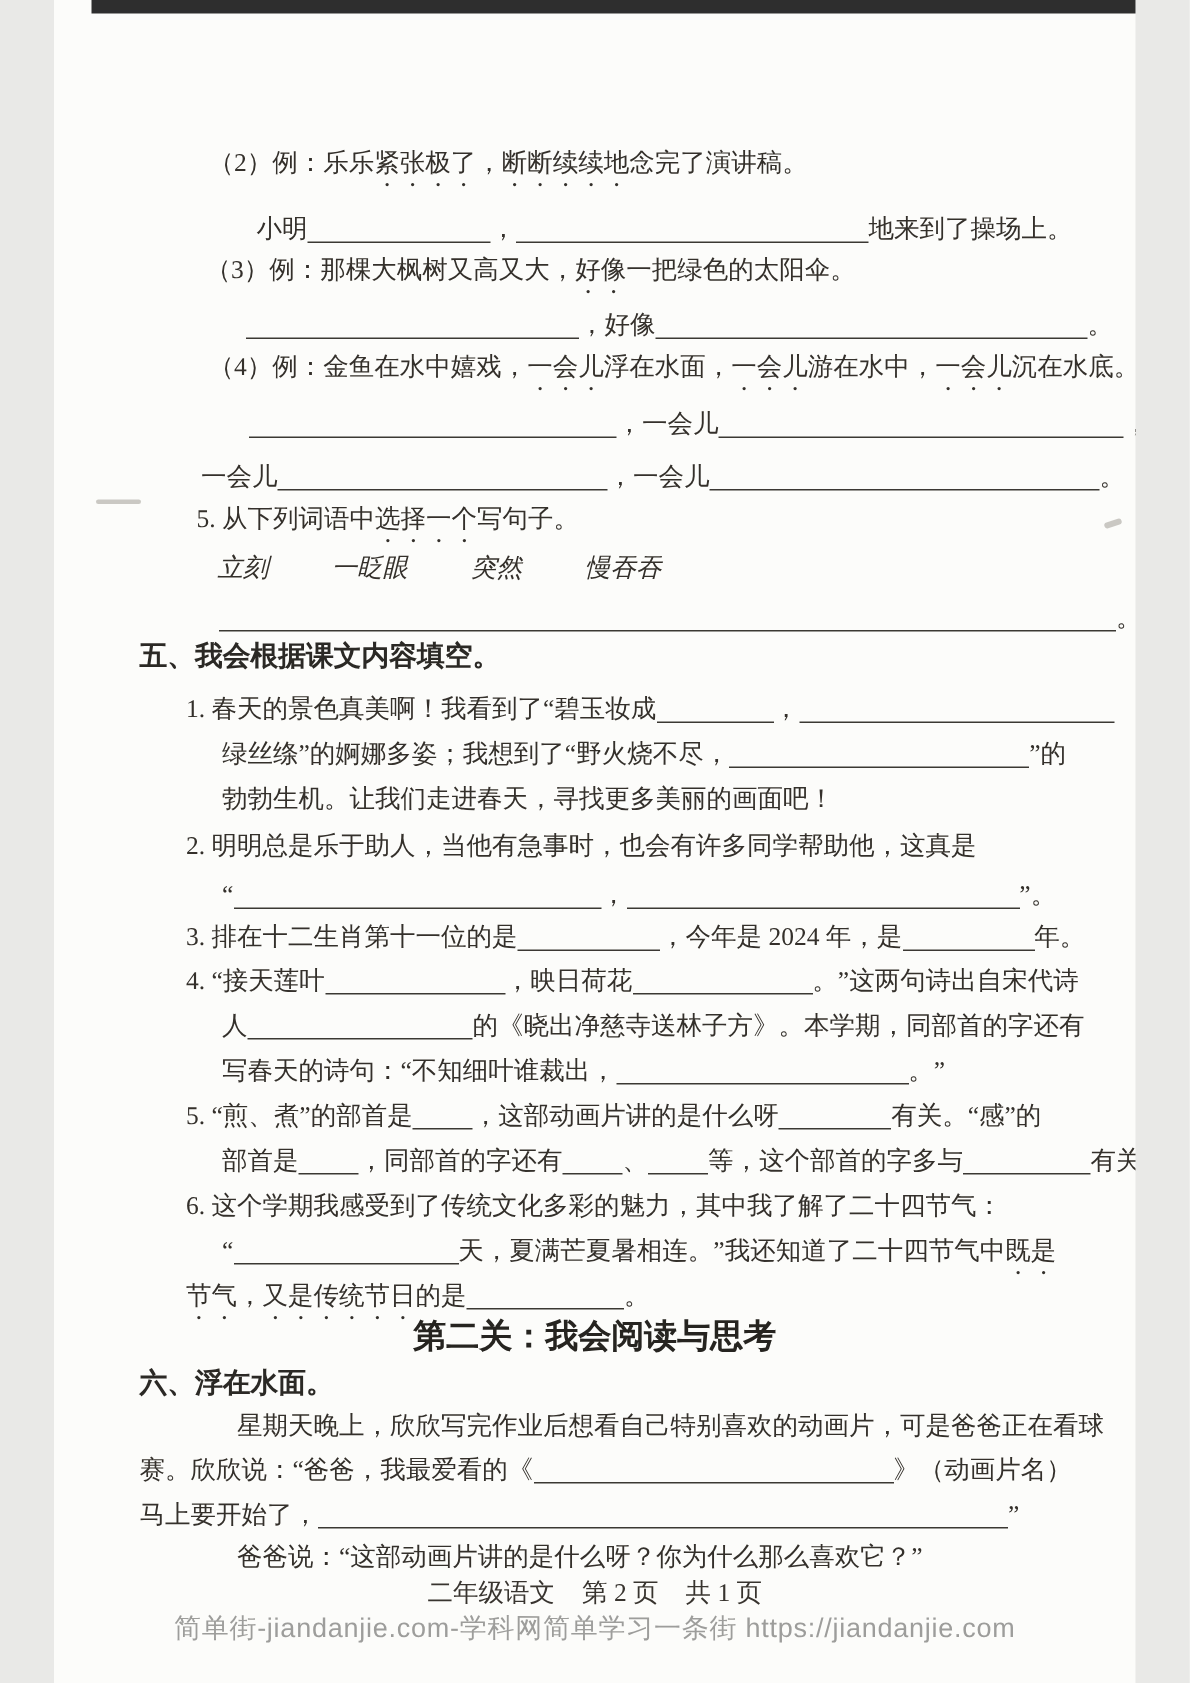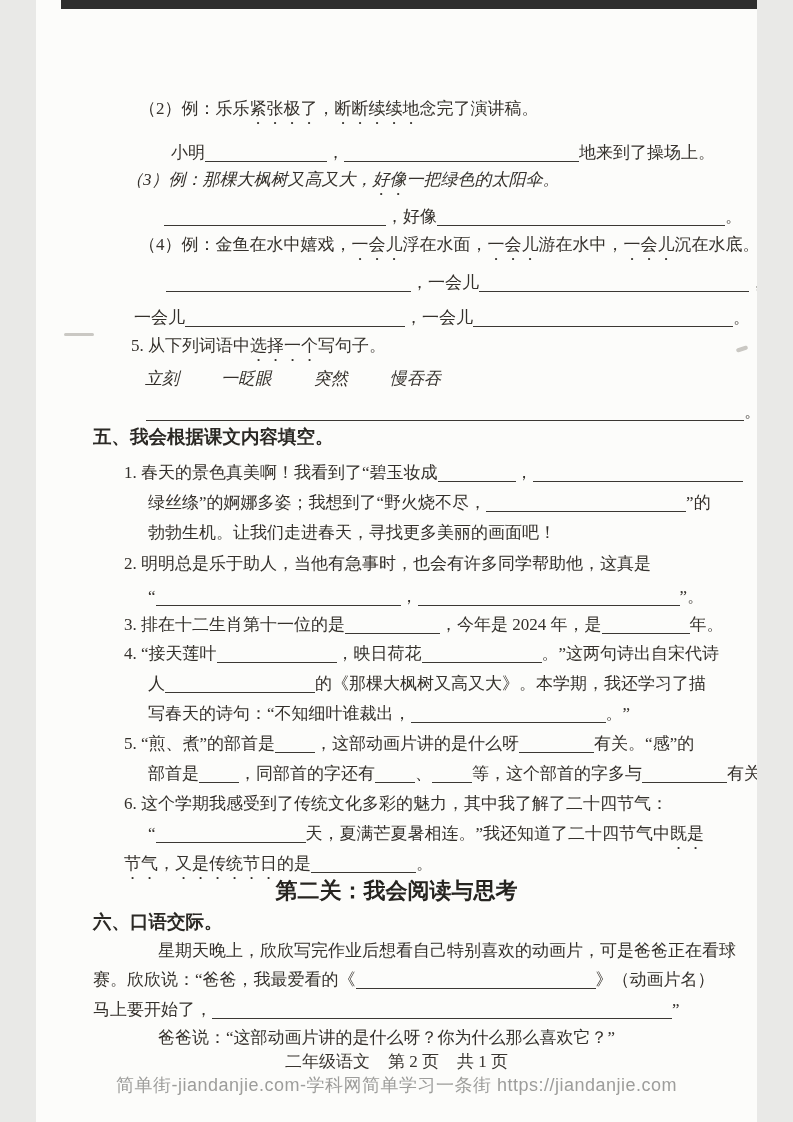--- a/index.html
+++ b/index.html
@@ -48,45 +48,45 @@
 </style>
 </head>
 <body>
 
 <div class="page">
   <div class="topbar"></div>
 
   <main id="exam-body">
       <div class="line" style="top: 96px; left: 103px;"><span>（2）例：乐乐</span><span class="em">紧张极了</span><span>，</span><span class="em">断断续续地</span><span>念完了演讲稿。</span></div>
       <div class="line" style="top: 140px; left: 135px;"><span>小明</span><span class="blank" style="width: 122px;"></span><span>，</span><span class="blank" style="width: 235px;"></span><span>地来到了操场上。</span></div>
-      <div class="line" style="top: 167px; left: 90px; font-style: italic;"><span>（3）例：那棵大枫树又高又大，</span><span class="em">好像</span><span>一把绿色的太阳伞。</span></div>
+      <div class="line" style="top: 167px; left: 101px;"><span>（3）例：那棵大枫树又高又大，</span><span class="em">好像</span><span>一把绿色的太阳伞。</span></div>
       <div class="line" style="top: 204px; left: 128px;"><span class="blank" style="width: 222px;"></span><span>，好像</span><span class="blank" style="width: 288px;"></span><span>。</span></div>
       <div class="line" style="top: 232px; left: 103px;"><span>（4）例：金鱼在水中嬉戏，</span><span class="em">一会儿</span><span>浮在水面，</span><span class="em">一会儿</span><span>游在水中，</span><span class="em">一会儿</span><span>沉在水底。</span></div>
       <div class="line" style="top: 270px; left: 130px;"><span class="blank" style="width: 245px;"></span><span>，一会儿</span><span class="blank" style="width: 270px;"></span><span>，</span></div>
       <div class="line" style="top: 305px; left: 98px;"><span>一会儿</span><span class="blank" style="width: 220px;"></span><span>，一会儿</span><span class="blank" style="width: 260px;"></span><span>。</span></div>
       <div class="line" style="top: 333px; left: 95px;"><span>5. 从下列词语中</span><span class="em">选择一个</span><span>写句子。</span></div>
       <div class="line" style="top: 366px; left: 109px; font-style: italic;"><span>立刻</span><span class="sp" style="width: 42px;"></span><span>一眨眼</span><span class="sp" style="width: 42px;"></span><span>突然</span><span class="sp" style="width: 42px;"></span><span>慢吞吞</span></div>
       <div class="line" style="top: 399px; left: 110px;"><span class="blank" style="width: 598px;"></span><span>。</span></div>
       <div class="line hd" style="top: 424px; left: 57px;"><span>五、我会根据课文内容填空。</span></div>
       <div class="line" style="top: 460px; left: 88px;"><span>1. 春天的景色真美啊！我看到了“碧玉妆成</span><span class="blank" style="width: 78px;"></span><span>，</span><span class="blank" style="width: 210px;"></span></div>
       <div class="line" style="top: 490px; left: 112px;"><span>绿丝绦”的婀娜多姿；我想到了“野火烧不尽，</span><span class="blank" style="width: 200px;"></span><span>”的</span></div>
       <div class="line" style="top: 520px; left: 112px;"><span>勃勃生机。让我们走进春天，寻找更多美丽的画面吧！</span></div>
       <div class="line" style="top: 551px; left: 88px;"><span>2. 明明总是乐于助人，当他有急事时，也会有许多同学帮助他，这真是</span></div>
       <div class="line" style="top: 584px; left: 112px;"><span>“</span><span class="blank" style="width: 245px;"></span><span>，</span><span class="blank" style="width: 262px;"></span><span>”。</span></div>
       <div class="line" style="top: 612px; left: 88px;"><span>3. 排在十二生肖第十一位的是</span><span class="blank" style="width: 95px;"></span><span>，今年是 2024 年，是</span><span class="blank" style="width: 88px;"></span><span>年。</span></div>
       <div class="line" style="top: 641px; left: 88px;"><span>4. “接天莲叶</span><span class="blank" style="width: 120px;"></span><span>，映日荷花</span><span class="blank" style="width: 120px;"></span><span>。”这两句诗出自宋代诗</span></div>
-      <div class="line" style="top: 671px; left: 112px;"><span>人</span><span class="blank" style="width: 150px;"></span><span>的《那棵大枫树又高又大》。本学期，我还学习了描</span></div>
+      <div class="line" style="top: 671px; left: 112px;"><span>人</span><span class="blank" style="width: 150px;"></span><span>的《晓出净慈寺送林子方》。本学期，同部首的字还有</span></div>
       <div class="line" style="top: 701px; left: 112px;"><span>写春天的诗句：“不知细叶谁裁出，</span><span class="blank" style="width: 195px;"></span><span>。”</span></div>
       <div class="line" style="top: 731px; left: 88px;"><span>5. “煎、煮”的部首是</span><span class="blank" style="width: 40px;"></span><span>，这部动画片讲的是什么呀</span><span class="blank" style="width: 75px;"></span><span>有关。“感”的</span></div>
       <div class="line" style="top: 761px; left: 112px;"><span>部首是</span><span class="blank" style="width: 40px;"></span><span>，同部首的字还有</span><span class="blank" style="width: 40px;"></span><span>、</span><span class="blank" style="width: 40px;"></span><span>等，这个部首的字多与</span><span class="blank" style="width: 85px;"></span><span>有关。</span></div>
       <div class="line" style="top: 791px; left: 88px; text-align: center;"><span>6. 这个学期我感受到了传统文化多彩的魅力，其中我了解了二十四节气：</span></div>
       <div class="line" style="top: 821px; left: 112px;"><span>“</span><span class="blank" style="width: 150px;"></span><span>天，夏满芒夏暑相连。”我还知道了二十四节气中</span><span class="em">既是</span></div>
       <div class="line" style="top: 851px; left: 88px;"><span class="em">节气</span><span>，</span><span class="em">又是传统节日</span><span>的是</span><span class="blank" style="width: 105px;"></span><span>。</span></div>
       <div class="line hd2 center" style="top: 876px;"><span>第二关：我会阅读与思考</span></div>
-      <div class="line hd" style="top: 909px; left: 57px;"><span>六、口语交际。</span></div>
+      <div class="line hd" style="top: 909px; left: 57px;"><span>六、浮在水面。</span></div>
       <div class="line" style="top: 938px; left: 122px;"><span>星期天晚上，欣欣写完作业后想看自己特别喜欢的动画片，可是爸爸正在看球</span></div>
       <div class="line" style="top: 967px; left: 57px;"><span>赛。欣欣说：“爸爸，我最爱看的《</span><span class="blank" style="width: 240px;"></span><span>》（动画片名）</span></div>
       <div class="line" style="top: 997px; left: 57px;"><span>马上要开始了，</span><span class="blank" style="width: 460px;"></span><span>”</span></div>
       <div class="line" style="top: 1025px; left: 122px;"><span>爸爸说：“这部动画片讲的是什么呀？你为什么那么喜欢它？”</span></div>
     </main>
 
   <div class="line center footer" style="top:1049px">
     <span>二年级语文</span><span>第 2 页</span><span>共 1 页</span>
   </div>
 

